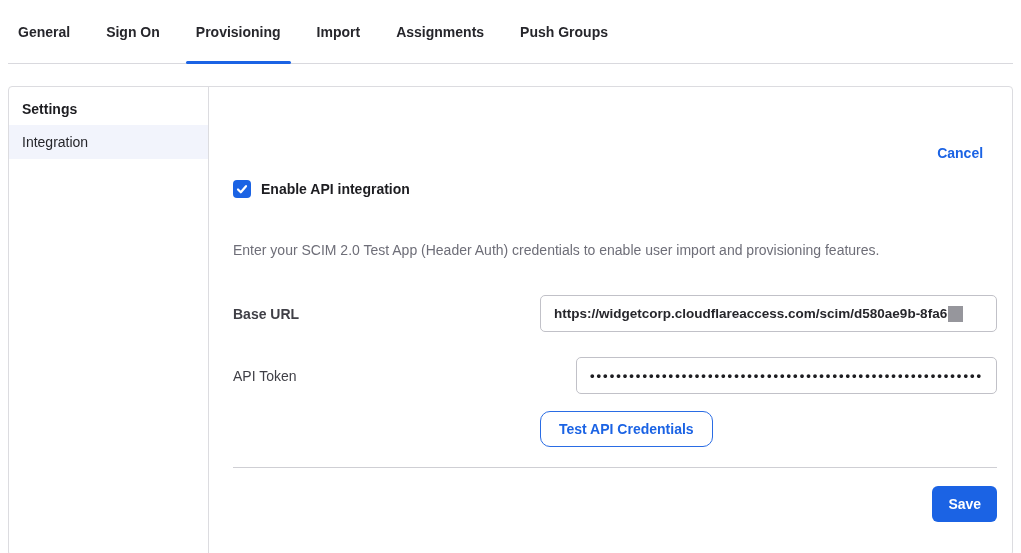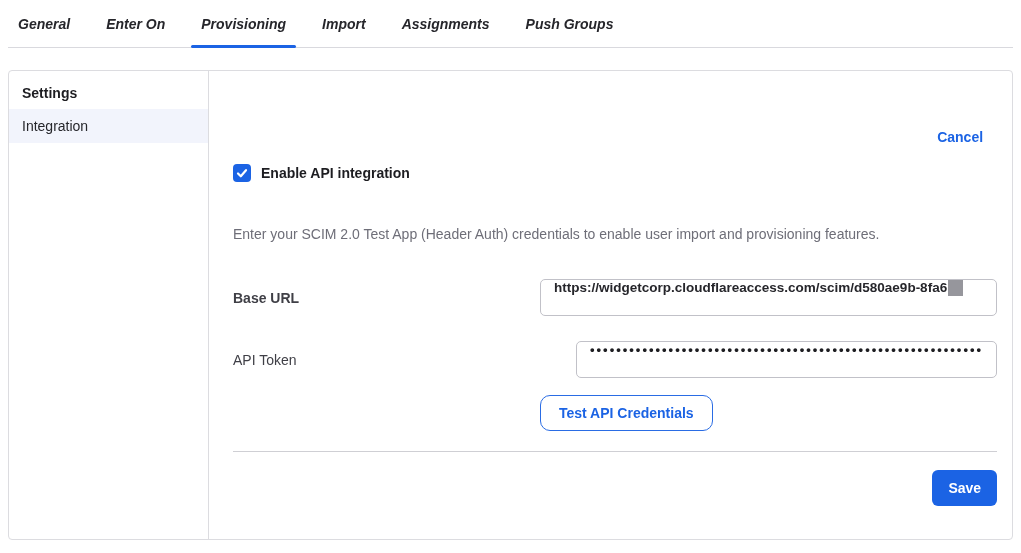--- a/index.html
+++ b/index.html
@@ -7,26 +7,25 @@
     width: 1021px; height: 553px;
     background: #ffffff;
     font-family: "Liberation Sans", "DejaVu Sans", sans-serif;
     color: #26262b;
     overflow: hidden;
   }
 
   
   .tab-bar {
     margin: 0 8px;
-    height: 48px;
+    height: 64px;
     display: flex;
     align-items: stretch;
     gap: 16px;
     border-bottom: 1px solid #d9d9de;
-    font-style: italic;
   }
   .tab {
     position: relative;
     display: flex;
     align-items: center;
     padding: 0 10px;
     font-size: 14px;
     font-weight: 700;
     color: #26262b;
     cursor: pointer;
@@ -127,21 +126,21 @@
     font-size: 14px;
     color: #3f3f46;
   }
   .text-input {
     flex: 1;
     height: 37px;
     border: 1px solid #c1c1c8;
     border-radius: 5px;
     padding: 0 13px;
     display: flex;
-    align-items: flex-start;
+    align-items: center;
     font-size: 13.5px;
     color: #26262b;
     white-space: nowrap;
     overflow: hidden;
     cursor: text;
     background: #ffffff;
   }
   .overflow-block {
     display: inline-block;
     width: 15px; height: 16px;
@@ -188,21 +187,21 @@
     color: #ffffff;
     cursor: pointer;
     text-align: right;
   }
 </style>
 </head>
 <body>
 
 <nav class="tab-bar">
   <div class="tab">General</div>
-  <div class="tab">Enter On</div>
+  <div class="tab">Sign On</div>
   <div class="tab active">Provisioning</div>
   <div class="tab">Import</div>
   <div class="tab">Assignments</div>
   <div class="tab">Push Groups</div>
 </nav>
 
 <div class="panel">
 
   <aside class="sidebar">
     <div class="sidebar-header">Settings</div>

